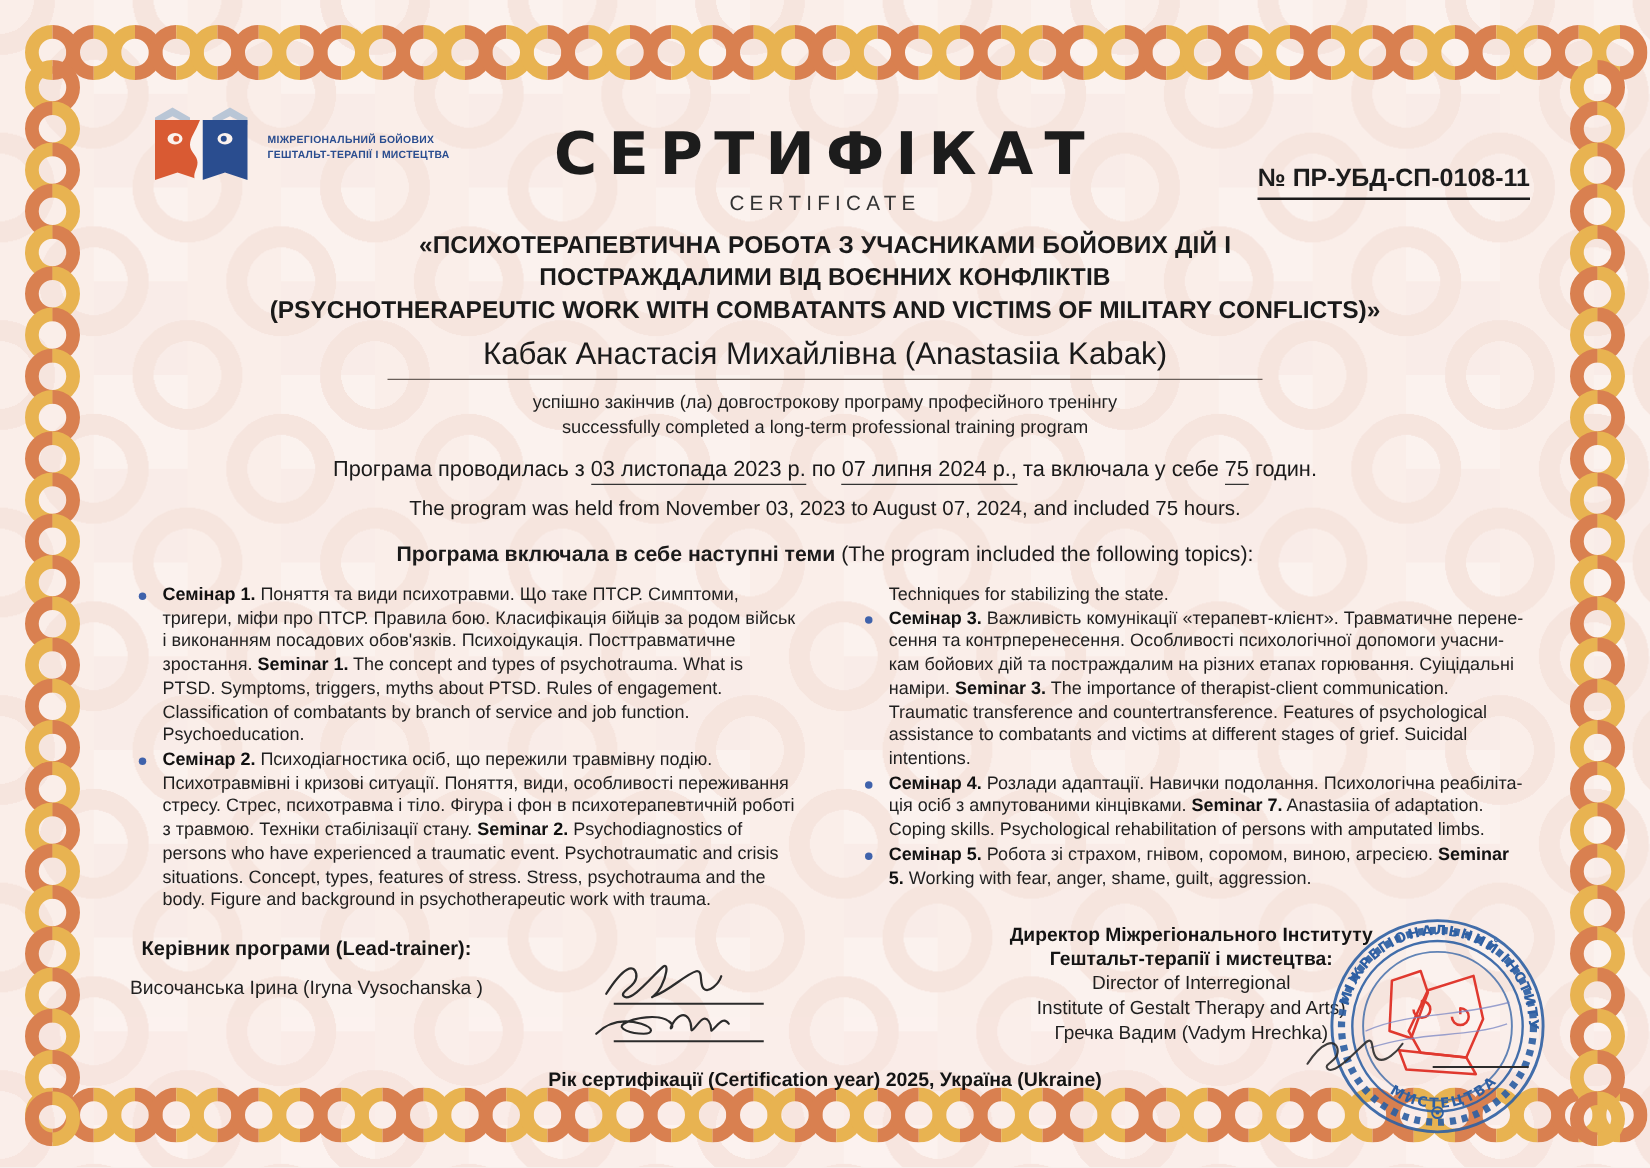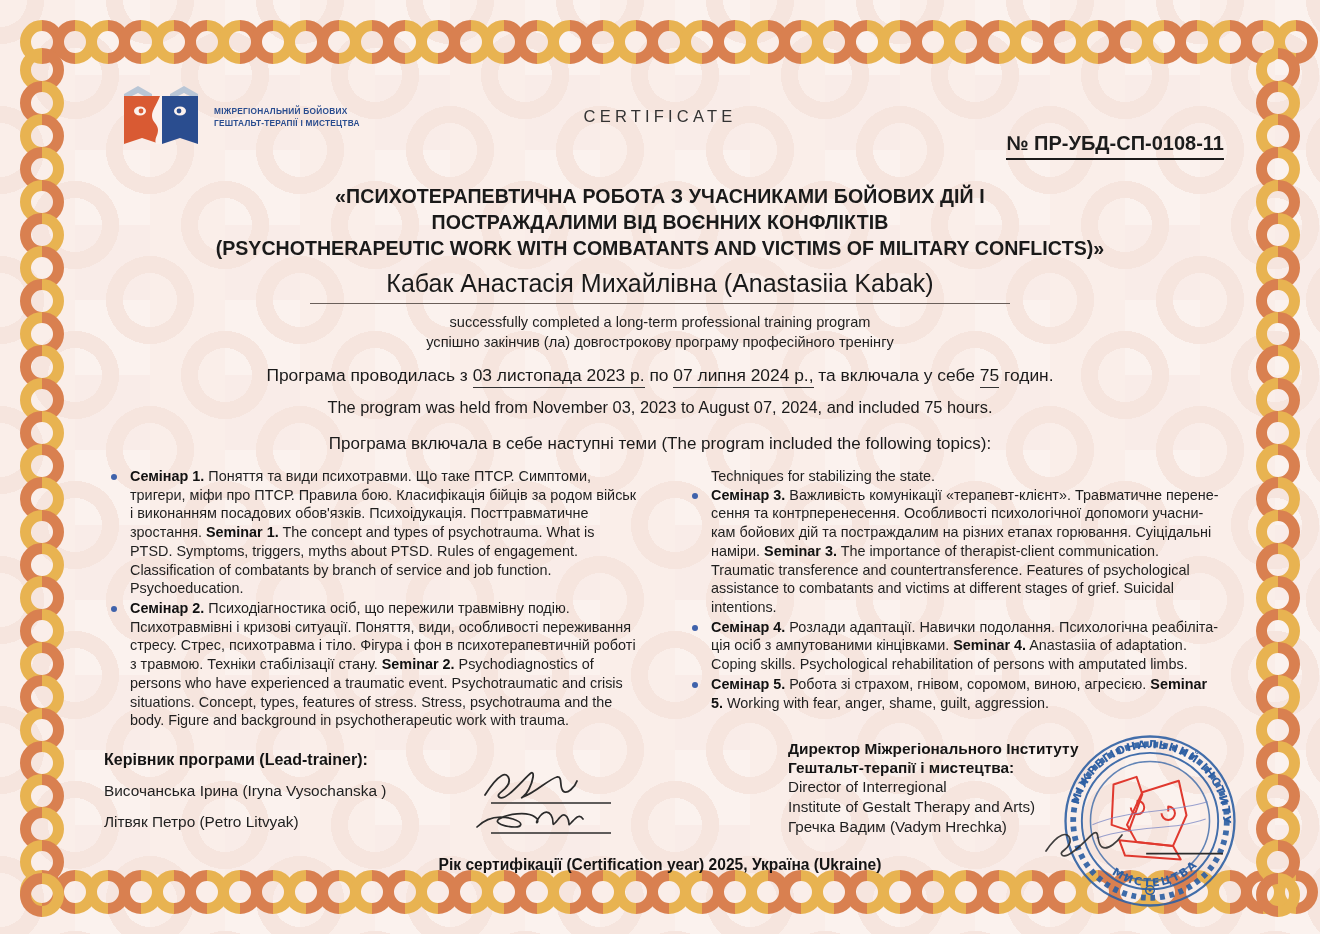--- a/index.html
+++ b/index.html
@@ -129,21 +129,21 @@
   .held u { text-decoration: none; border-bottom: 1.6px solid #333; padding-bottom: 2px; }
   .held-en {
     text-align: center; margin-top: 12px;
     font-size: 16.4px; color: #1a1a1a;
   }
 
   .topics-heading {
     text-align: center; margin-top: 17px;
     font-size: 17px; color: #1a1a1a;
   }
-  .topics-heading b { font-weight: normal; }
+  .topics-heading b { font-weight: bold; }
 
   
   .columns {
     display: flex; gap: 46px;
     margin-top: 13px;
     padding: 0 22px 0 26px;
   }
   .col { width: 548px; }
   .col-right { padding-top: 0; }
 
@@ -163,21 +163,21 @@
   }
   ul.sem-list li::before {
     content: "";
     position: absolute; left: 7px; top: 7px;
     width: 6px; height: 6px; border-radius: 50%;
     background: #3f62ab;
   }
   ul.sem-list b { font-weight: bold; color: #111; }
 
   
-  .sign-area { position: relative; margin-top: 16px; height: 120px; }
+  .sign-area { position: relative; margin-top: 16px; height: 120px; text-align: center; }
 
   .lead-block { position: absolute; left: 26px; top: 4px; }
   .lead-title {
     font-size: 16px; font-weight: bold; color: #141414;
     margin-bottom: 13px;
   }
   .lead-name {
     font-size: 15.4px; color: #1f1f1f; margin-bottom: 13px;
   }
 
@@ -498,38 +498,39 @@
         </svg>
         <div class="logo-text">
           <div class="logo-sub">
             <div>МІЖРЕГІОНАЛЬНИЙ БОЙОВИХ</div>
             <div>ГЕШТАЛЬТ-ТЕРАПІЇ І МИСТЕЦТВА</div>
           </div>
         </div>
       </div>
 
       <div class="cert-title-wrap">
+        <div class="cert-title">СЕРТИФІКАТ</div>
         <div class="cert-title-en">CERTIFICATE</div>
       </div>
 
       <div class="cert-number">№ ПР-УБД-СП-0108-11</div>
     </div>
 
     <div class="program-title">
       <div>«ПСИХОТЕРАПЕВТИЧНА РОБОТА З УЧАСНИКАМИ БОЙОВИХ ДІЙ І</div>
       <div>ПОСТРАЖДАЛИМИ ВІД ВОЄННИХ КОНФЛІКТІВ</div>
       <div class="en">(PSYCHOTHERAPEUTIC WORK WITH COMBATANTS AND VICTIMS OF MILITARY CONFLICTS)»</div>
     </div>
 
     <div class="recipient">Кабак Анастасія Михайлівна (Anastasiia Kabak)</div>
     <div class="recipient-rule"></div>
 
     <div class="completed">
+      <div>успішно закінчив (ла) довгострокову програму професійного тренінгу</div>
       <div>successfully completed a long-term professional training program</div>
-      <div>успішно закінчив (ла) довгострокову програму професійного тренінгу</div>
     </div>
 
     <div class="held">
       <span>Програма проводилась з </span><u>03 листопада 2023 р.</u><span> по </span><u>07 липня 2024 р.,</u><span> та включала у себе </span><u>75</u><span> годин.</span>
     </div>
 
     <div class="held-en">The program was held from November 03, 2023 to August 07, 2024, and included 75 hours.</div>
 
     <div class="topics-heading">
       <b>Програма включала в себе наступні теми</b><span> (The program included the following topics):</span>
@@ -548,35 +549,34 @@
         </ul>
       </div>
 
       <div class="col col-right">
         <div class="continuation">Techniques for stabilizing the state.</div>
         <ul class="sem-list">
           <li>
             <b>Семінар 3.</b><span> Важливість комунікації «терапевт-клієнт». Травматичне перене-сення та контрперенесення. Особливості психологічної допомоги учасни-кам бойових дій та постраждалим на різних етапах горювання. Суіцідальні наміри.  </span><b>Seminar 3.</b><span> The importance of therapist-client communication. Traumatic transference and countertransference. Features of psychological assistance to combatants and victims at different stages of grief. Suicidal intentions.</span>
           </li>
           <li>
-            <b>Семінар 4.</b><span> Розлади адаптації. Навички подолання. Психологічна реабіліта-ція осіб з ампутованими кінцівками.  </span><b>Seminar 4.</b><span> Anastasiia of adaptation. Coping skills. Psychological rehabilitation of persons with amputated limbs.</span>
+            <b>Семінар 4.</b><span> Розлади адаптації. Навички подолання. Психологічна реабіліта-ція осіб з ампутованими кінцівками.  </span><b>Seminar 7.</b><span> Anastasiia of adaptation. Coping skills. Psychological rehabilitation of persons with amputated limbs.</span>
           </li>
           <li>
             <b>Семінар 5.</b><span> Робота зі страхом, гнівом, соромом, виною, агресією. </span><b>Seminar 5.</b><span> Working with fear, anger, shame, guilt, aggression.</span>
           </li>
         </ul>
       </div>
     </div>
 
     <div class="sign-area">
 
       <div class="lead-block">
         <div class="lead-title">Керівник програми (Lead-trainer):</div>
         <div class="lead-name">Височанська Ірина (Iryna Vysochanska )</div>
-        <div class="lead-name">Літвяк Петро (Petro Litvyak)</div>
       </div>
 
       <svg class="sig-left" viewBox="0 0 150 80">
         <path d="M12 32 C26 10 34 8 36 16 C38 26 22 30 26 34 C32 40 52 14 58 10 C62 8 60 18 56 26 C52 34 46 36 50 34 C62 30 76 16 84 14 C90 13 86 24 90 28 C94 32 102 24 104 18" fill="none" stroke="#2b2b2b" stroke-width="1.8" stroke-linecap="round"></path>
         <line x1="18" y1="40" x2="138" y2="40" stroke="#2b2b2b" stroke-width="1.6"></line>
         <path d="M4 64 C14 54 26 52 40 56 C52 60 48 64 42 64 C32 64 20 60 26 56 C34 51 54 48 62 54 C68 58 62 62 64 58 C68 50 74 46 78 52 C82 58 78 64 82 60 C86 56 90 48 94 54 C98 60 94 64 98 60 C102 56 106 50 110 56" fill="none" stroke="#2b2b2b" stroke-width="1.7" stroke-linecap="round"></path>
         <line x1="18" y1="70" x2="138" y2="70" stroke="#2b2b2b" stroke-width="1.6"></line>
       </svg>
 
       <div class="director-block">

